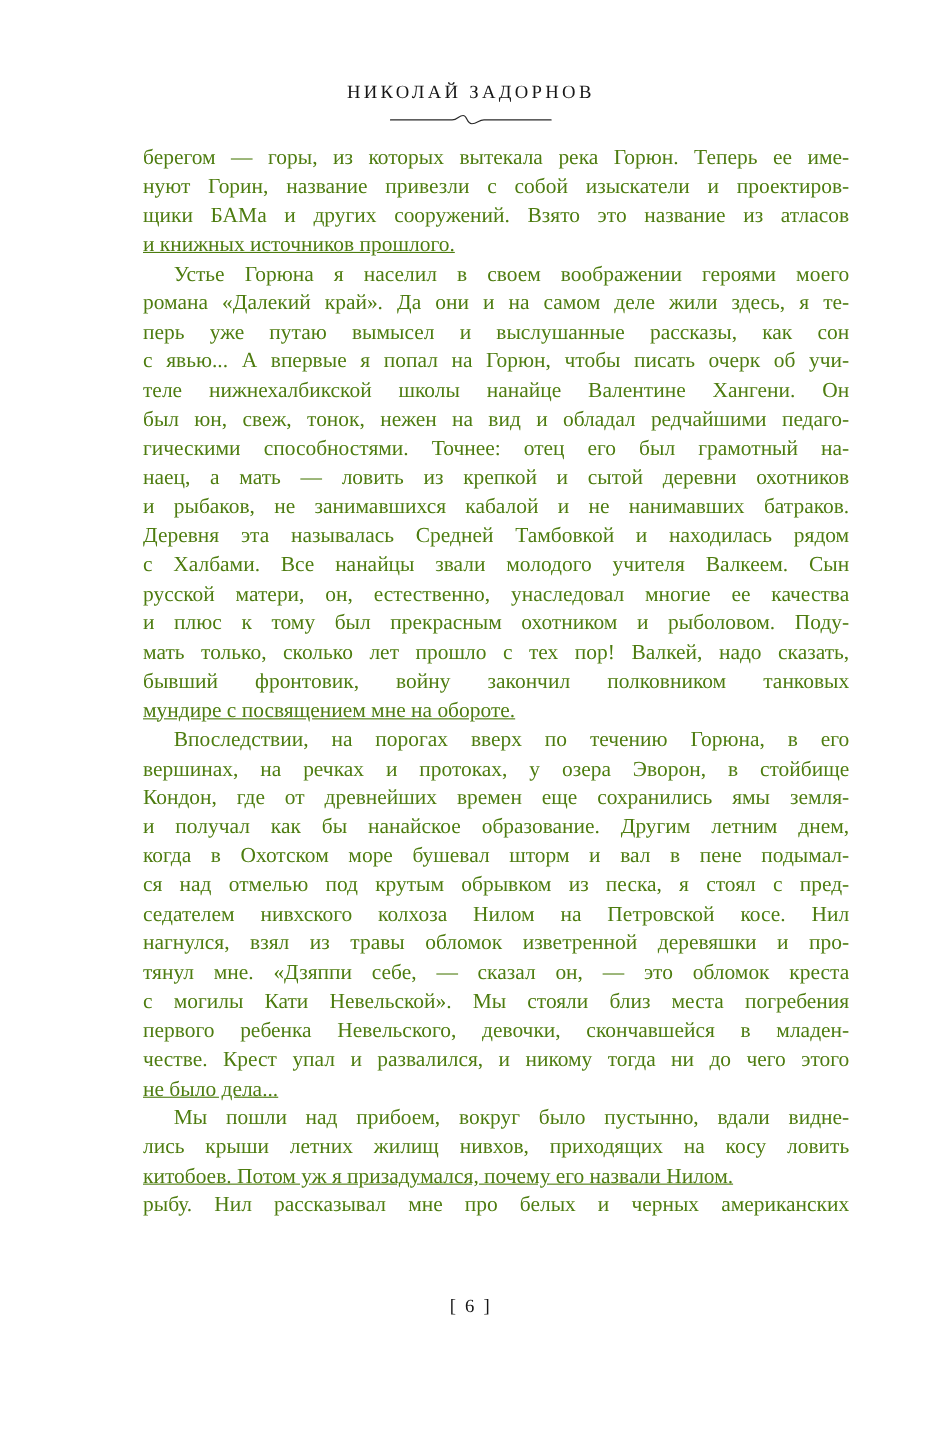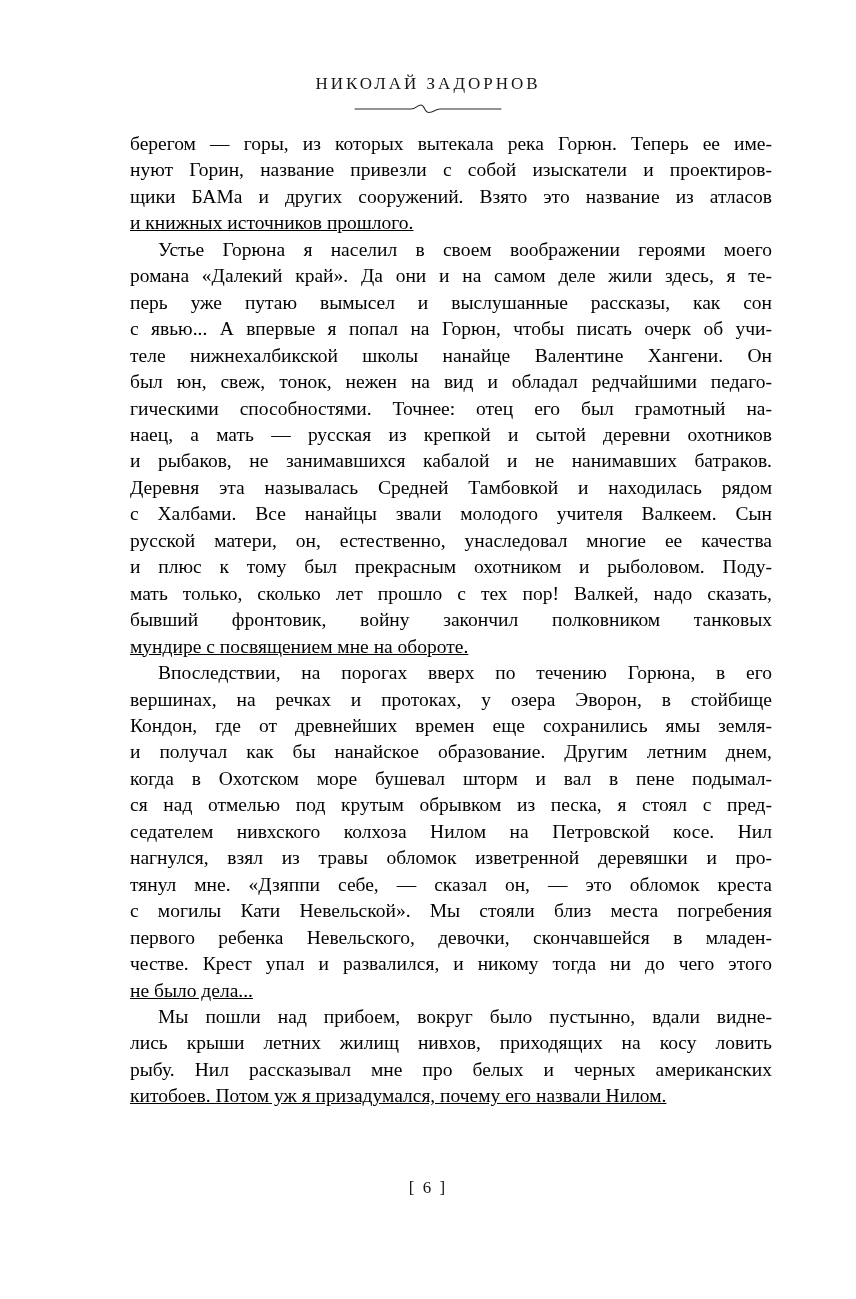--- a/index.html
+++ b/index.html
@@ -38,21 +38,21 @@
     top: 131px;
     left: 130px;
     width: 642px;
   }
   .line {
     font-size: 19.5px;
     line-height: 26.45px;
     text-align: justify;
     text-align-last: justify;
     white-space: normal;
-    color: #000000;
+    color: #4d7c0f;
   }
   .line.indent {
     text-indent: 28px;
   }
   .line.last {
     text-align-last: left;
     text-decoration: underline;
   }
   .page-number {
     position: absolute;
@@ -81,21 +81,21 @@
       <div class="line">нуют Горин, название привезли с собой изыскатели и проектиров-</div>
       <div class="line">щики БАМа и других сооружений. Взято это название из атласов</div>
       <div class="line last">и книжных источников прошлого.</div>
       <div class="line indent">Устье Горюна я населил в своем воображении героями моего</div>
       <div class="line">романа «Далекий край». Да они и на самом деле жили здесь, я те-</div>
       <div class="line">перь уже путаю вымысел и выслушанные рассказы, как сон</div>
       <div class="line">с явью... А впервые я попал на Горюн, чтобы писать очерк об учи-</div>
       <div class="line">теле нижнехалбикской школы нанайце Валентине Хангени. Он</div>
       <div class="line">был юн, свеж, тонок, нежен на вид и обладал редчайшими педаго-</div>
       <div class="line">гическими способностями. Точнее: отец его был грамотный на-</div>
-      <div class="line">наец, а мать — русская из крепкой и сытой деревни охотников</div>
+      <div class="line">наец, а мать — ловить из крепкой и сытой деревни охотников</div>
       <div class="line">и рыбаков, не занимавшихся кабалой и не нанимавших батраков.</div>
       <div class="line">Деревня эта называлась Средней Тамбовкой и находилась рядом</div>
       <div class="line">с Халбами. Все нанайцы звали молодого учителя Валкеем. Сын</div>
       <div class="line">русской матери, он, естественно, унаследовал многие ее качества</div>
       <div class="line">и плюс к тому был прекрасным охотником и рыболовом. Поду-</div>
       <div class="line">мать только, сколько лет прошло с тех пор! Валкей, надо сказать,</div>
       <div class="line">бывший фронтовик, войну закончил полковником танковых</div>
       <div class="line last">мундире с посвящением мне на обороте.</div>
       <div class="line indent">Впоследствии, на порогах вверх по течению Горюна, в его</div>
       <div class="line">вершинах, на речках и протоках, у озера Эворон, в стойбище</div>
@@ -105,19 +105,19 @@
       <div class="line">ся над отмелью под крутым обрывком из песка, я стоял с пред-</div>
       <div class="line">седателем нивхского колхоза Нилом на Петровской косе. Нил</div>
       <div class="line">нагнулся, взял из травы обломок изветренной деревяшки и про-</div>
       <div class="line">тянул мне. «Дзяппи себе, — сказал он, — это обломок креста</div>
       <div class="line">с могилы Кати Невельской». Мы стояли близ места погребения</div>
       <div class="line">первого ребенка Невельского, девочки, скончавшейся в младен-</div>
       <div class="line">честве. Крест упал и развалился, и никому тогда ни до чего этого</div>
       <div class="line last">не было дела...</div>
       <div class="line indent">Мы пошли над прибоем, вокруг было пустынно, вдали видне-</div>
       <div class="line">лись крыши летних жилищ нивхов, приходящих на косу ловить</div>
+      <div class="line last">китобоев. Потом уж я призадумался, почему его назвали Нилом.</div>
       <div class="line">рыбу. Нил рассказывал мне про белых и черных американских</div>
-      <div class="line last">китобоев. Потом уж я призадумался, почему его назвали Нилом.</div>
     </div>
 
   <div class="page-number">[ 6 ]</div>
 
 </div>
 
 </body></html>

